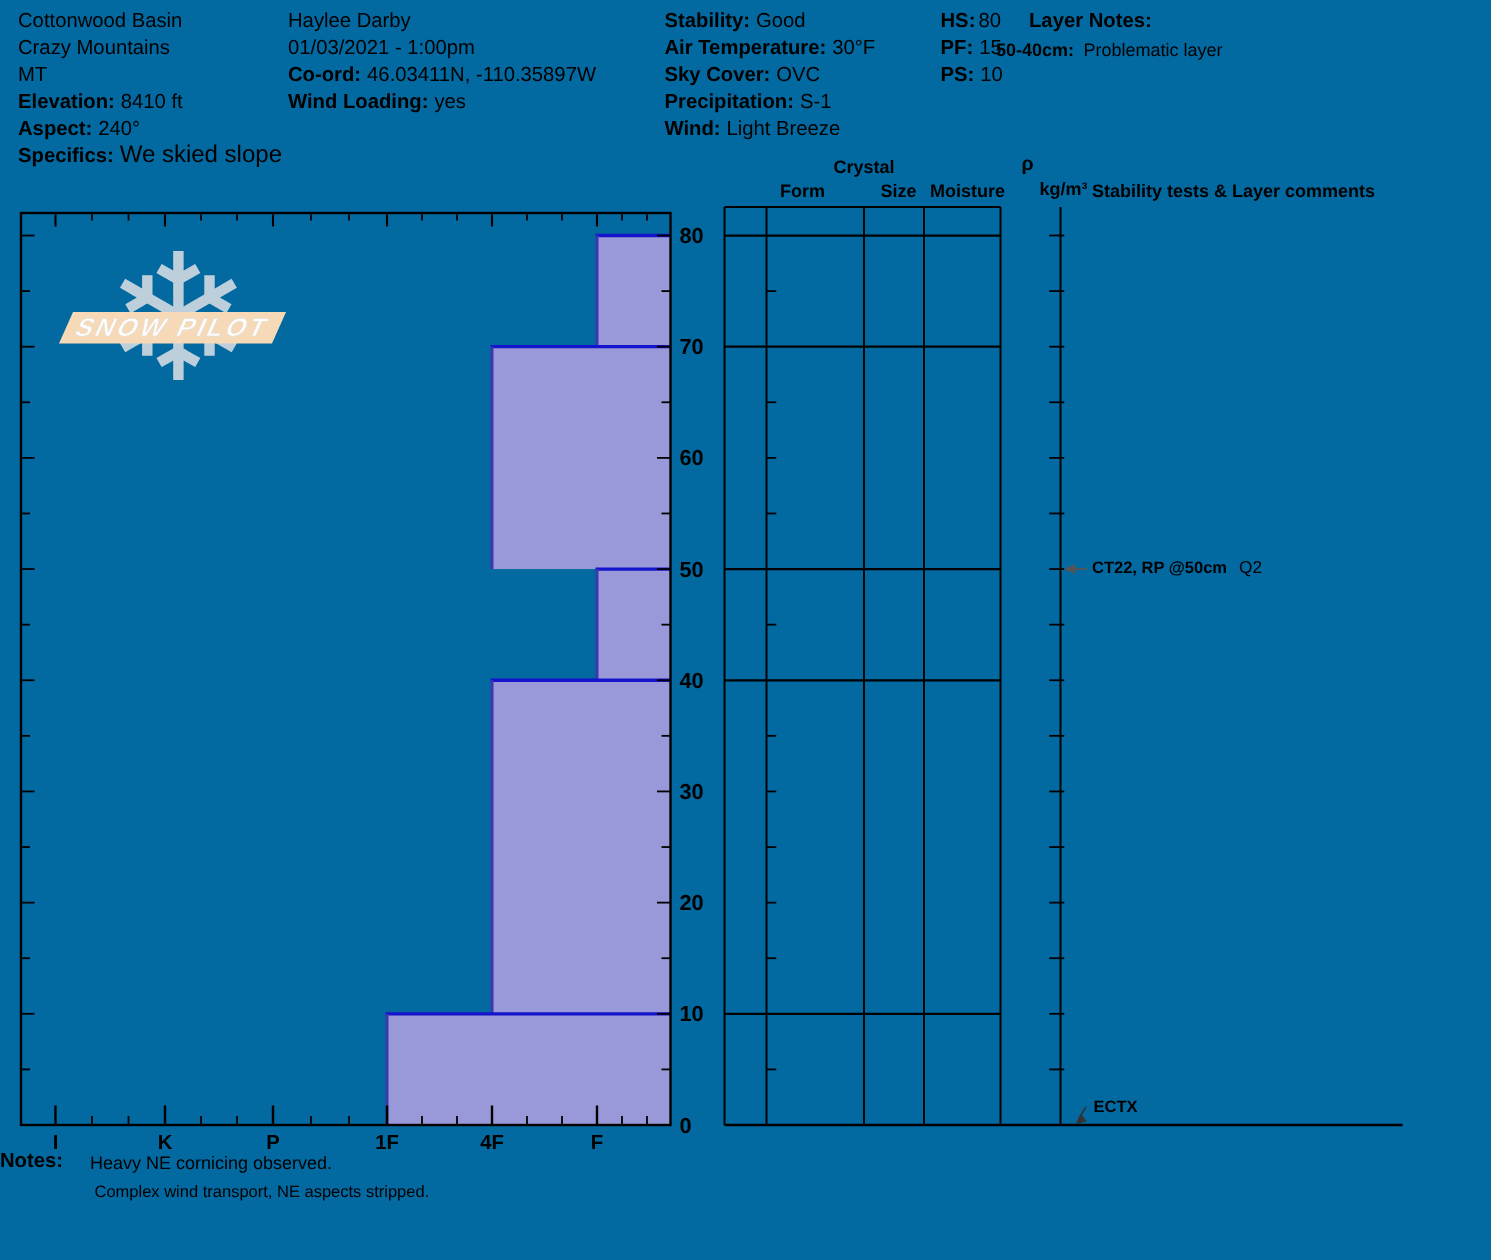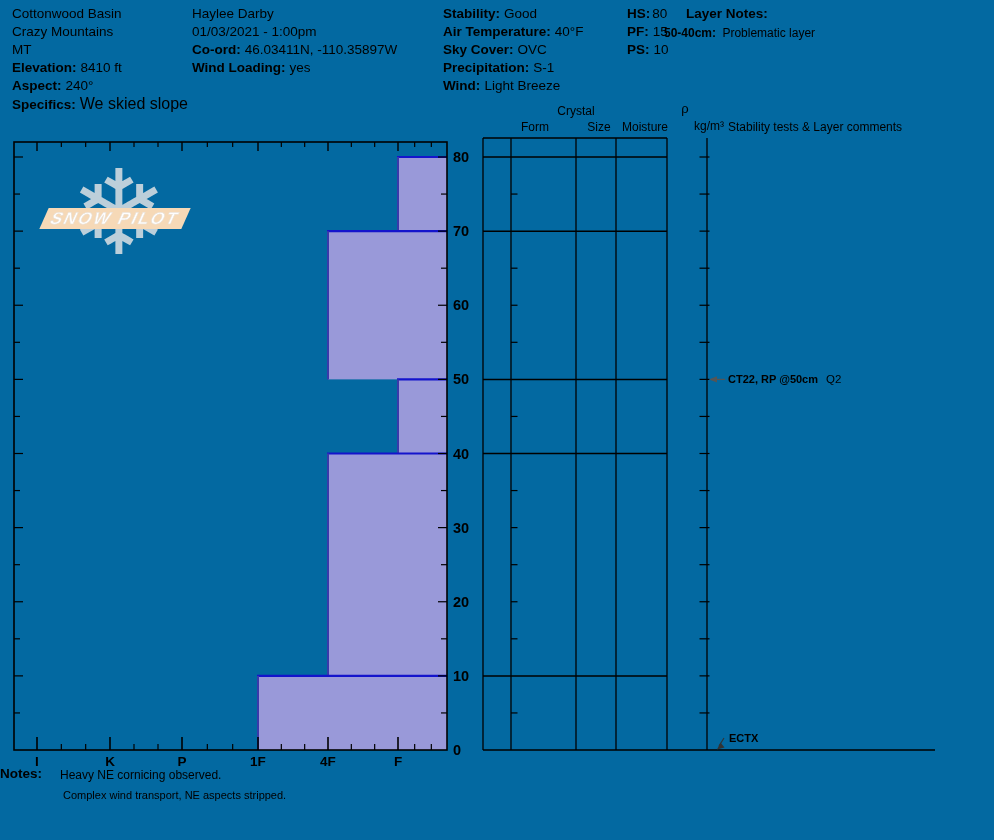--- a/index.html
+++ b/index.html
@@ -3,21 +3,21 @@
 <meta charset="utf-8">
 <style>
   html,body{margin:0;padding:0;background:#fff;}
   .page{position:relative;width:994px;height:840px;background:#0369a1;overflow:hidden;
         font-family:"Liberation Sans","DejaVu Sans",sans-serif;color:#000;}
   .hdr-block{position:absolute;font-size:13.5px;line-height:18px;white-space:nowrap;}
   .hdr-block .b{font-weight:bold;}
   .hdr-block .v{font-weight:normal;}
   .hdr-block .v.small{font-size:16px;}
   .lbl-gap{margin-left:4px;}
-  .tbl-h{position:absolute;font-size:12px;font-weight:normal;white-space:nowrap;}
+  .tbl-h{position:absolute;font-size:12px;font-weight:bold;white-space:nowrap;}
   .tbl-h.centered{transform:translateX(-50%);}
   .note-block{position:absolute;white-space:nowrap;}
   .annot{position:absolute;white-space:nowrap;font-size:11px;}
   .annot .b{font-weight:bold;}
   .annot .q{font-weight:normal;font-size:11.5px;margin-left:8px;}
   svg{position:absolute;left:0;top:0;}
   
   .snowflake{position:absolute;left:58px;top:154px;width:122px;text-align:center;
              font-size:118px;line-height:1;color:#bccfda;user-select:none;}
   .logo-banner{position:absolute;left:44px;top:208px;width:142px;height:21px;
@@ -42,21 +42,21 @@
 
   <div class="hdr-block" style="left:192px;top:5px;">
     <div>Haylee Darby</div>
     <div>01/03/2021 - 1:00pm</div>
     <div><span class="b">Co-ord:</span><span class="v lbl-gap">46.03411N, -110.35897W</span></div>
     <div><span class="b">Wind Loading:</span><span class="v lbl-gap">yes</span></div>
   </div>
 
   <div class="hdr-block" style="left:443px;top:5px;">
     <div><span class="b">Stability:</span><span class="v lbl-gap">Good</span></div>
-    <div><span class="b">Air Temperature:</span><span class="v lbl-gap">40°F</span></div>
+    <div><span class="b">Air Temperature:</span><span class="v lbl-gap">30°F</span></div>
     <div><span class="b">Sky Cover:</span><span class="v lbl-gap">OVC</span></div>
     <div><span class="b">Precipitation:</span><span class="v lbl-gap">S-1</span></div>
     <div><span class="b">Wind:</span><span class="v lbl-gap">Light Breeze</span></div>
   </div>
 
   <div class="hdr-block" style="left:627px;top:5px;">
     <div><span class="b">HS:</span><span class="v" style="margin-left:2px;">80</span></div>
     <div><span class="b">PF:</span><span class="v lbl-gap">15</span></div>
     <div><span class="b">PS:</span><span class="v lbl-gap">10</span></div>
   </div>

